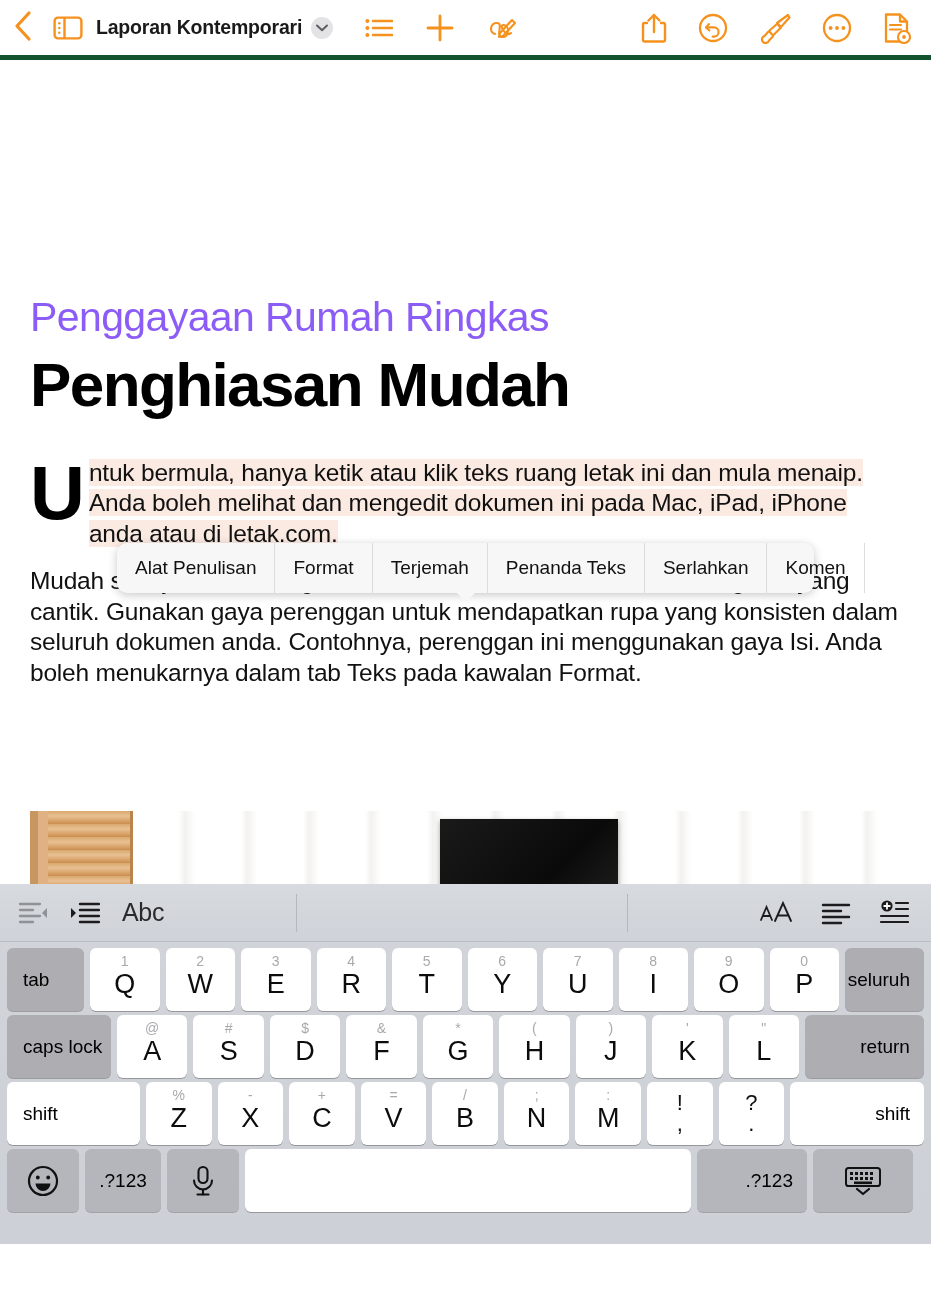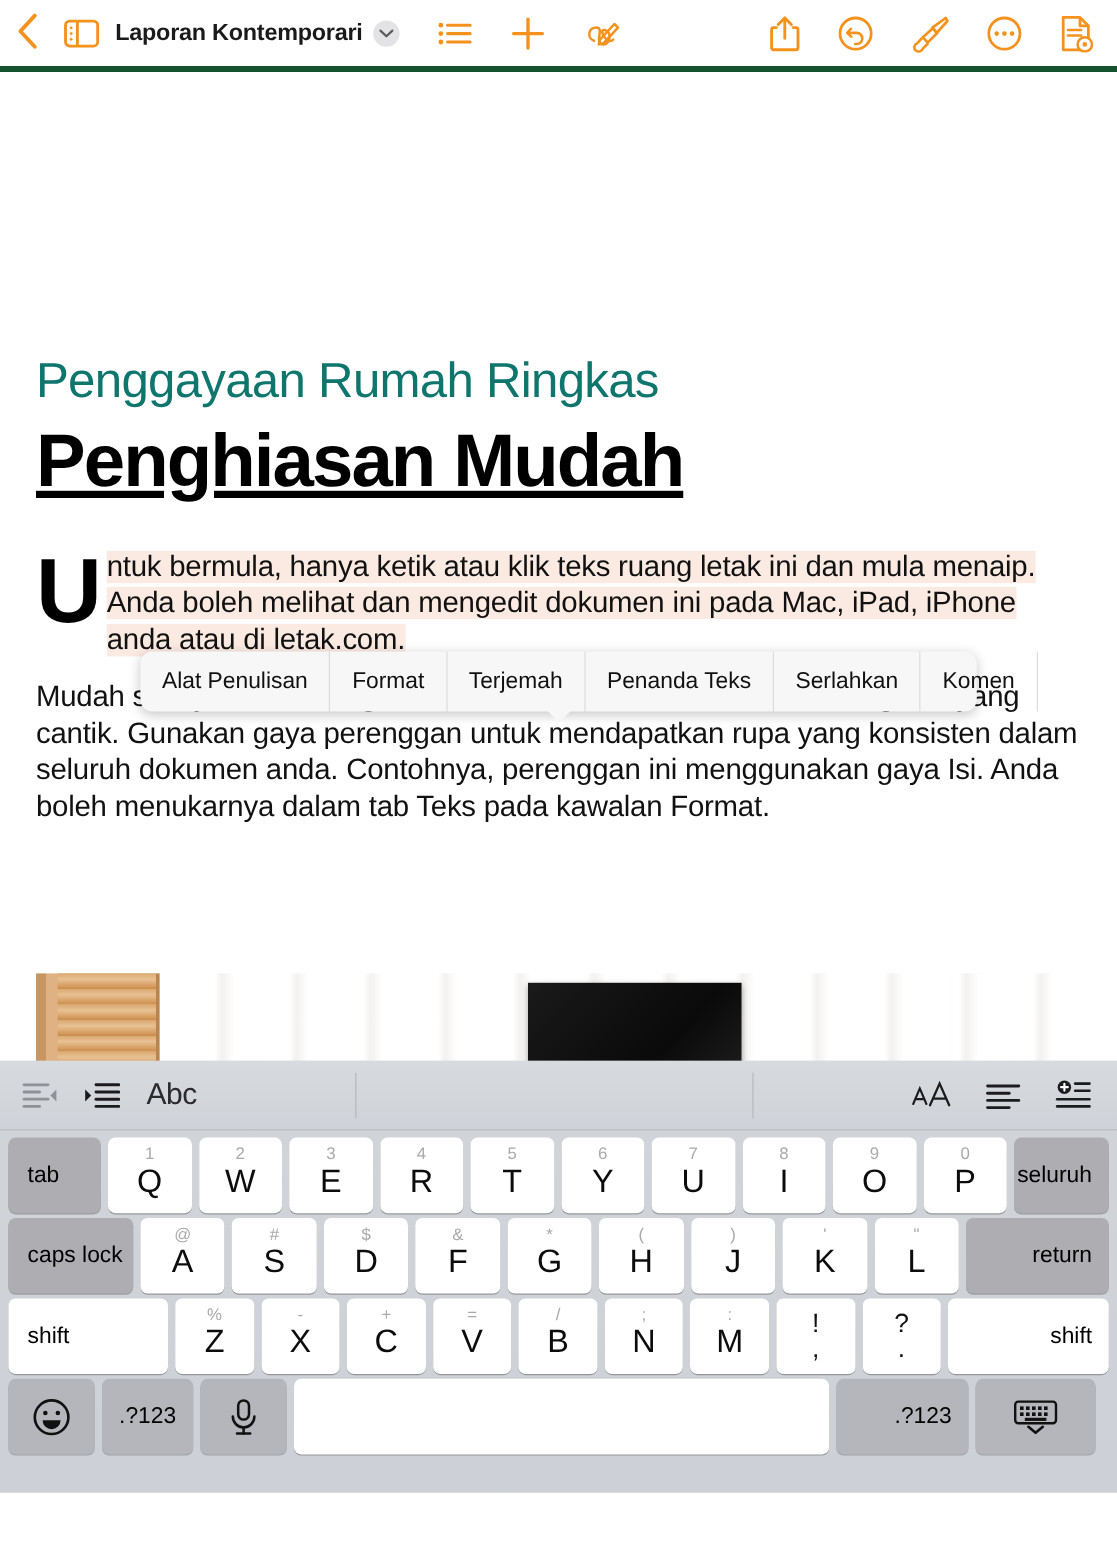--- a/index.html
+++ b/index.html
@@ -37,28 +37,27 @@
   .tb-group-right { display:flex; align-items:center; gap:31px; margin-left:auto; margin-right:20px; }
 
   
   .doc {
     position:absolute; top:61px; left:0; width:931px; height:872px;
     background:#fff; overflow:hidden;
   }
   .doc-inner { padding:0 30px; }
   .eyebrow {
     margin-top:235px;
-    font-size:41px; color:#0f766e; font-weight:400; letter-spacing:-0.6px;
+    font-size:41px; color:#8b5cf6; font-weight:400; letter-spacing:-0.6px;
     line-height:1.05;
   }
   .headline {
     margin-top:13px;
     font-size:62px; font-weight:700; color:#000; letter-spacing:-1.6px;
     line-height:1.06;
-    text-decoration:underline;
   }
   .body-block { position:relative; margin-top:40px; }
   .para1 {
     position:relative;
     font-size:24.5px; line-height:30.5px; color:#111;
     letter-spacing:-0.2px;
   }
   .dropcap {
     float:left; font-size:76px; line-height:66px; font-weight:700;
     color:#000; margin-right:6px; margin-top:2px; letter-spacing:-2px;

